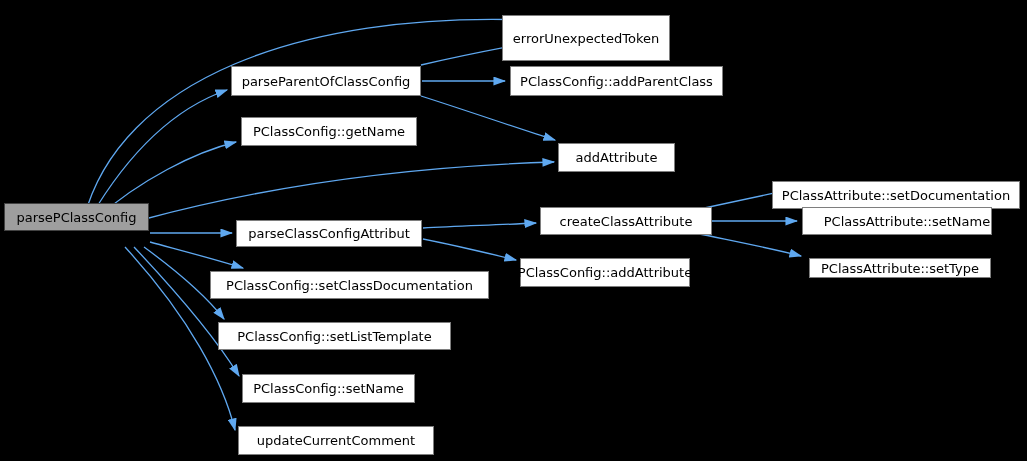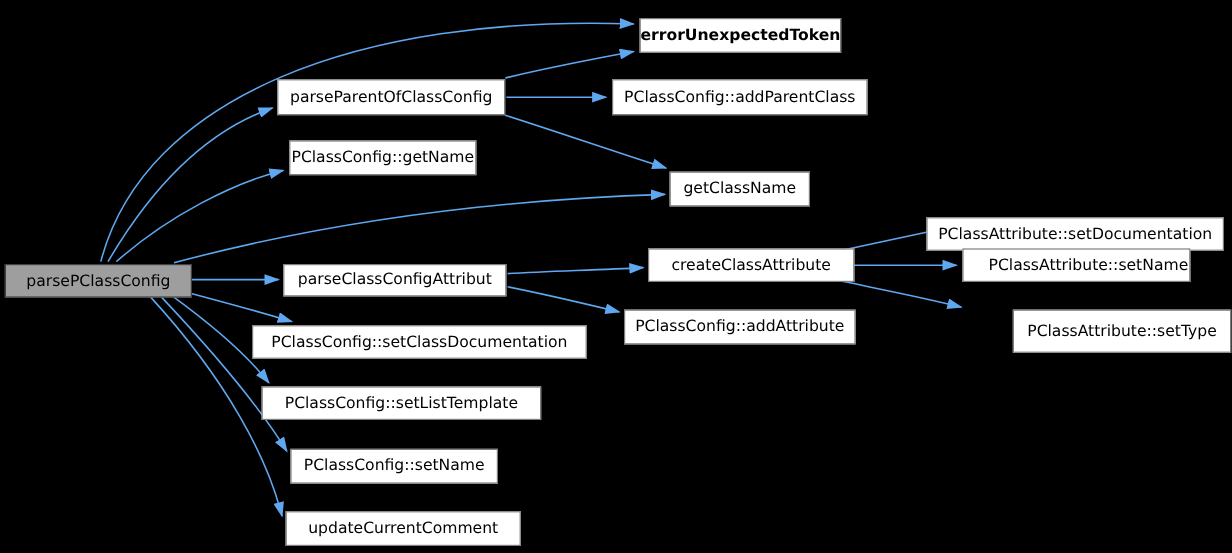--- a/index.html
+++ b/index.html
@@ -47,29 +47,29 @@
       <path d="M421,65 C455,57 490,50 528,43" fill="none" stroke="#5FA8F0" stroke-width="1.3" marker-end="url(#arrow)"></path>
       <path d="M422,81 L505,81" fill="none" stroke="#5FA8F0" stroke-width="1.3" marker-end="url(#arrow)"></path>
       <path d="M421,96 C468,111 514,127 555,140" fill="none" stroke="#5FA8F0" stroke-width="1.3" marker-end="url(#arrow)"></path>
       <path d="M423,228 C460,226 498,225 536,223" fill="none" stroke="#5FA8F0" stroke-width="1.3" marker-end="url(#arrow)"></path>
       <path d="M423,239 C453,245 483,252 516,260" fill="none" stroke="#5FA8F0" stroke-width="1.3" marker-end="url(#arrow)"></path>
       <path d="M695,210 C733,202 770,194 807,186" fill="none" stroke="#5FA8F0" stroke-width="1.3" marker-end="url(#arrow)"></path>
       <path d="M695,221 L797,221" fill="none" stroke="#5FA8F0" stroke-width="1.3" marker-end="url(#arrow)"></path>
       <path d="M695,233 C733,241 770,248 801,256" fill="none" stroke="#5FA8F0" stroke-width="1.3" marker-end="url(#arrow)"></path>
     </svg>
 
-<div class="node main" style="left: 4px; top: 220px; width: 156px; height: 28px;">parsePClassConfig</div>
-    <div class="node" style="left: 533px; top: 15px; width: 168px; height: 29px; font-weight: bold;">errorUnexpectedToken</div>
+<div class="node main" style="left: 4px; top: 203px; width: 145px; height: 28px;">parsePClassConfig</div>
+    <div class="node" style="left: 502px; top: 15px; width: 168px; height: 46px;">errorUnexpectedToken</div>
     <div class="node" style="left: 231px; top: 66px; width: 190px; height: 30px;">parseParentOfClassConfig</div>
     <div class="node" style="left: 510px; top: 66px; width: 213px; height: 30px;">PClassConfig::addParentClass</div>
-    <div class="node" style="left: 241px; top: 117px; width: 156px; height: 29px;">PClassConfig::getName</div>
-    <div class="node" style="left: 558px; top: 143px; width: 117px; height: 29px;">getClassName</div>
+    <div class="node" style="left: 241px; top: 117px; width: 176px; height: 29px;">PClassConfig::getName</div>
+    <div class="node" style="left: 558px; top: 143px; width: 117px; height: 29px;">addAttribute</div>
     <div class="node" style="left: 772px; top: 155px; width: 248px; height: 28px; margin-top: 26px;">PClassAttribute::setDocumentation</div>
     <div class="node" style="left: 540px; top: 207px; width: 172px; height: 28px;">createClassAttribute</div>
     <div class="node" style="left: 802px; top: 207px; width: 190px; height: 28px; padding-left: 20px;">PClassAttribute::setName</div>
     <div class="node" style="left: 236px; top: 220px; width: 186px; height: 27px;">parseClassConfigAttribut</div>
-    <div class="node" style="left: 520px; top: 258px; width: 193px; height: 29px;">PClassConfig::addAttribute</div>
-    <div class="node" style="left: 844px; top: 258px; width: 182px; height: 36px;">PClassAttribute::setType</div>
+    <div class="node" style="left: 520px; top: 258px; width: 170px; height: 29px;">PClassConfig::addAttribute</div>
+    <div class="node" style="left: 809px; top: 258px; width: 182px; height: 20px;">PClassAttribute::setType</div>
     <div class="node" style="left: 193px; top: 271px; width: 279px; height: 28px; margin-left: 17px;">PClassConfig::setClassDocumentation</div>
     <div class="node" style="left: 218px; top: 322px; width: 233px; height: 28px;">PClassConfig::setListTemplate</div>
     <div class="node" style="left: 242px; top: 374px; width: 173px; height: 29px;">PClassConfig::setName</div>
     <div class="node" style="left: 238px; top: 426px; width: 196px; height: 29px;">updateCurrentComment</div>
   </div>
 
 </body></html>

